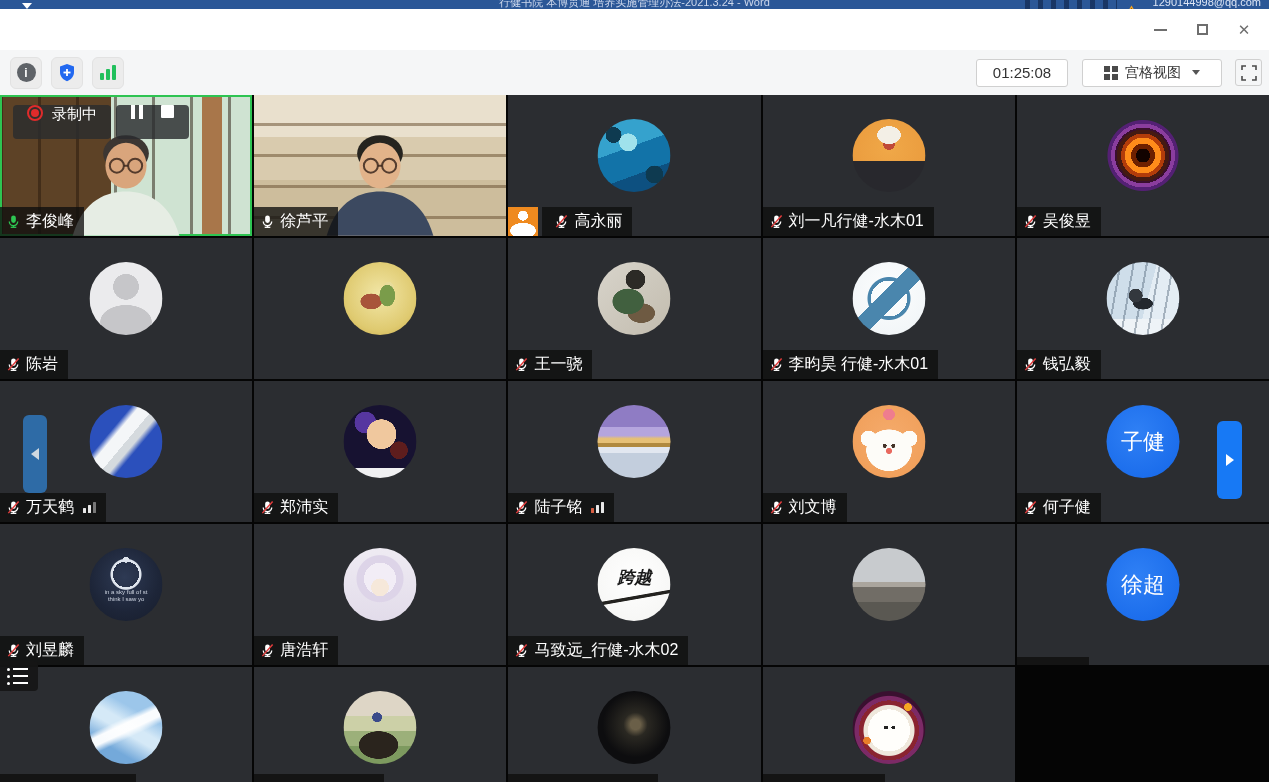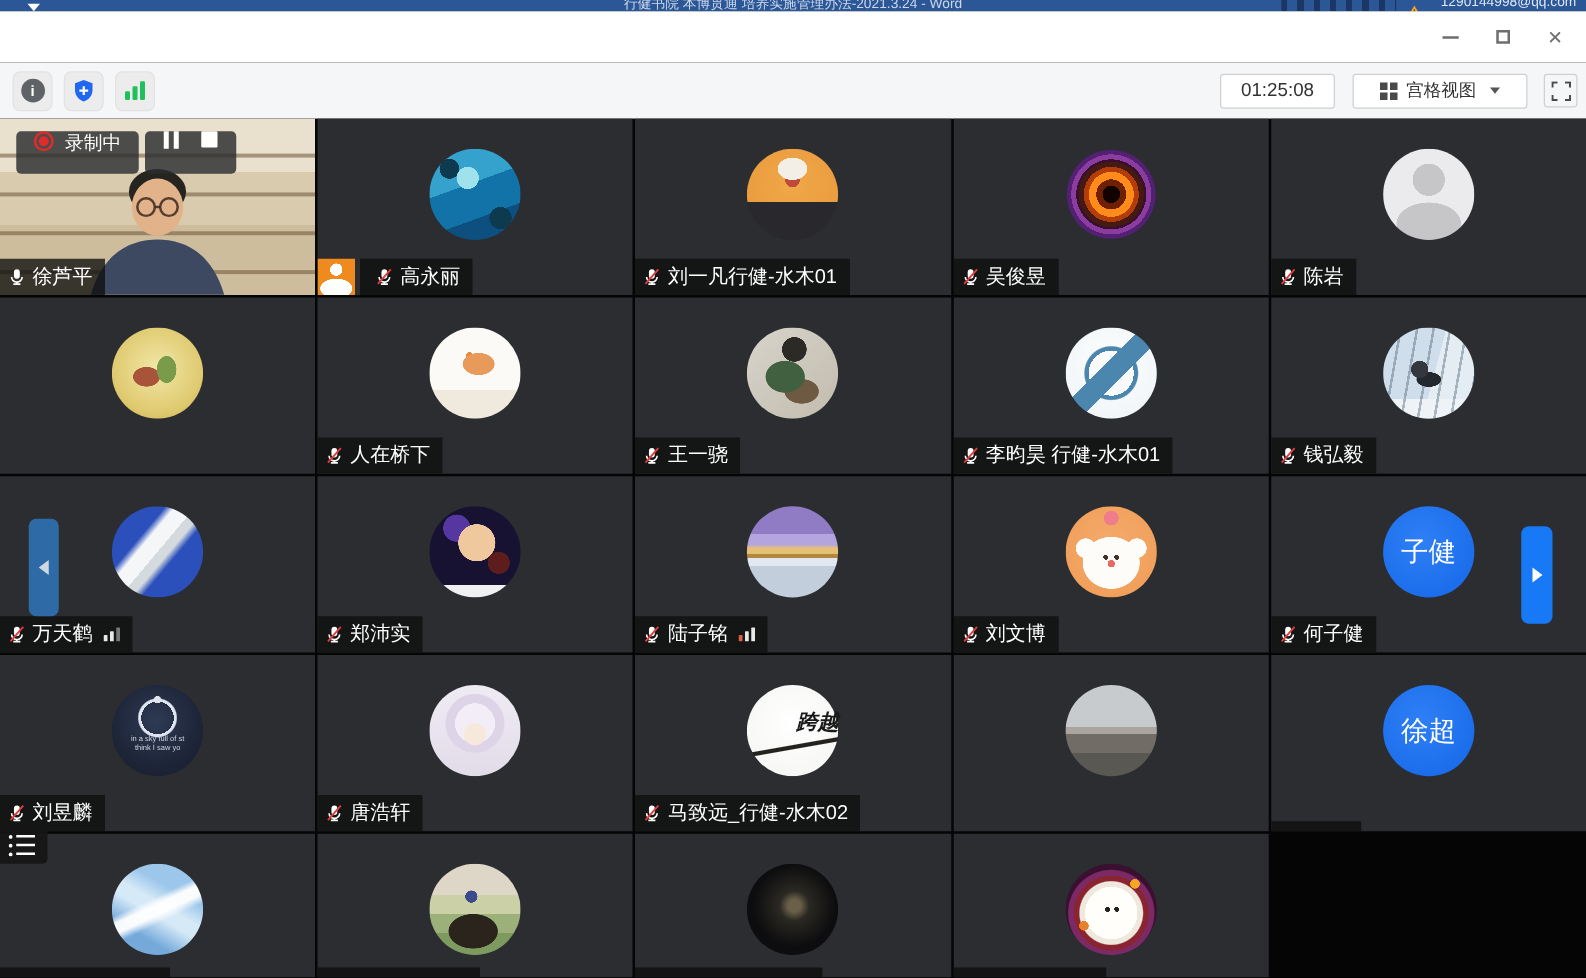--- a/index.html
+++ b/index.html
@@ -173,20 +173,45 @@
           <path d="M11 1 H15 V5"></path>
           <path d="M15 11 V15 H11"></path>
           <path d="M5 15 H1 V11"></path>
       </svg>
     </div>
   </div>
 </div>
 
 <div class="grid-wrap">
   <div class="grid">
+      <div class="cell active" style="background: repeating-linear-gradient(90deg, rgba(40, 24, 12, 0.5) 0px, rgba(40, 24, 12, 0.5) 3px, transparent 3px, transparent 38px), linear-gradient(90deg, rgb(93, 66, 38) 0px, rgb(93, 66, 38) 44%, rgb(207, 227, 210) 44%, rgb(207, 227, 210) 80%, rgb(168, 118, 74) 80%, rgb(168, 118, 74) 88%, rgb(207, 227, 210) 88%);">
+
+    <svg class="person" viewBox="0 0 100 74" preserveAspectRatio="xMidYMax meet">
+      <ellipse class="p-hair" cx="50" cy="20" rx="15" ry="12" fill="#3c3632"></ellipse>
+      <ellipse class="p-skin" cx="50" cy="28" rx="13.5" ry="15" fill="#d9a57c"></ellipse>
+      <g fill="none" stroke="rgba(60,40,30,0.85)" stroke-width="1.3">
+        <circle cx="44" cy="28" r="4.6"></circle>
+            <circle cx="56" cy="28" r="4.6"></circle>
+            <line x1="48.6" y1="28" x2="51.4" y2="28"></line>
+      </g>
+      <path class="p-shirt" d="M15 74 C22 50 38 45 50 45 C62 45 78 50 85 74 Z" fill="#e6ede4"></path>
+    </svg>
+    <div class="label">
+      <svg class="mic mic-active" viewBox="0 0 16 16" width="15" height="15">
+        <rect class="m-body" x="5.5" y="1.5" width="5" height="8" rx="2.5"></rect>
+        <path class="m-arc" d="M3.5 8 a4.5 4.5 0 0 0 9 0" fill="none" stroke-width="1.4"></path>
+        <line class="m-arc" x1="8" y1="12.5" x2="8" y2="14" stroke-width="1.4"></line>
+        <line class="m-arc" x1="5" y1="14.2" x2="11" y2="14.2" stroke-width="1.4"></line>
+        <line class="m-slash" x1="2.5" y1="14" x2="13.5" y2="1.5" stroke="#e03c3c" stroke-width="1.6"></line>
+      </svg>
+      <span class="pname">李俊峰</span>
+
+    </div>
+
+  </div>
       <div class="cell" style="background: repeating-linear-gradient(transparent 0px, transparent 28px, rgba(110, 85, 55, 0.55) 28px, rgba(110, 85, 55, 0.55) 31px), linear-gradient(rgb(233, 224, 205) 0px, rgb(233, 224, 205) 30%, rgb(217, 203, 174) 30%, rgb(217, 203, 174) 60%, rgb(205, 189, 156) 60%); padding-left: 12px;">
 
     <svg class="person" viewBox="0 0 100 74" preserveAspectRatio="xMidYMax meet">
       <ellipse class="p-hair" cx="50" cy="20" rx="15" ry="12" fill="#26241f"></ellipse>
       <ellipse class="p-skin" cx="50" cy="28" rx="13.5" ry="15" fill="#e2b38a"></ellipse>
       <g fill="none" stroke="rgba(60,40,30,0.85)" stroke-width="1.3">
         <circle cx="44" cy="28" r="4.6"></circle>
             <circle cx="56" cy="28" r="4.6"></circle>
             <line x1="48.6" y1="28" x2="51.4" y2="28"></line>
       </g>
@@ -284,39 +309,20 @@
   </div>
       <div class="cell">
     <div class="avatar" style="background: radial-gradient(8px 11px at 60% 46%, rgb(122, 156, 74) 96%, transparent 100%), radial-gradient(11px 8px at 38% 54%, rgb(168, 84, 58) 96%, transparent 100%), radial-gradient(5px at 62% 34%, rgb(232, 220, 154) 96%, transparent 100%), radial-gradient(circle at 50% 45%, rgb(242, 231, 168), rgb(223, 202, 112) 65%, rgb(201, 168, 69));">
       
       
     </div>
 
 
   </div>
       <div class="cell">
-    <div class="avatar" style="background: radial-gradient(13px 9px at 54% 40%, rgb(232, 154, 90) 96%, transparent 100%), radial-gradient(3px at 44% 31%, rgb(232, 137, 63) 96%, transparent 100%), linear-gradient(rgb(252, 250, 246) 0px, rgb(252, 250, 246) 68%, rgb(239, 233, 222) 68%);">
-      
-      
-    </div>
-
-    <div class="label">
-      <svg class="mic mic-muted" viewBox="0 0 16 16" width="15" height="15">
-        <rect class="m-body" x="5.5" y="1.5" width="5" height="8" rx="2.5"></rect>
-        <path class="m-arc" d="M3.5 8 a4.5 4.5 0 0 0 9 0" fill="none" stroke-width="1.4"></path>
-        <line class="m-arc" x1="8" y1="12.5" x2="8" y2="14" stroke-width="1.4"></line>
-        <line class="m-arc" x1="5" y1="14.2" x2="11" y2="14.2" stroke-width="1.4"></line>
-        <line class="m-slash" x1="2.5" y1="14" x2="13.5" y2="1.5" stroke="#e03c3c" stroke-width="1.6"></line>
-      </svg>
-      <span class="pname">人在桥下</span>
-
-    </div>
-
-  </div>
-      <div class="cell">
     <div class="avatar" style="background: radial-gradient(10px at 52% 24%, rgb(44, 42, 38) 97%, transparent 100%), radial-gradient(16px 13px at 42% 54%, rgb(65, 96, 63) 96%, transparent 100%), radial-gradient(14px 10px at 60% 70%, rgb(110, 90, 66) 96%, transparent 100%), linear-gradient(135deg, rgb(216, 212, 203), rgb(194, 188, 174));">
       
       
     </div>
 
     <div class="label">
       <svg class="mic mic-muted" viewBox="0 0 16 16" width="15" height="15">
         <rect class="m-body" x="5.5" y="1.5" width="5" height="8" rx="2.5"></rect>
         <path class="m-arc" d="M3.5 8 a4.5 4.5 0 0 0 9 0" fill="none" stroke-width="1.4"></path>
         <line class="m-arc" x1="8" y1="12.5" x2="8" y2="14" stroke-width="1.4"></line>
@@ -504,21 +510,21 @@
         <line class="m-arc" x1="8" y1="12.5" x2="8" y2="14" stroke-width="1.4"></line>
         <line class="m-arc" x1="5" y1="14.2" x2="11" y2="14.2" stroke-width="1.4"></line>
         <line class="m-slash" x1="2.5" y1="14" x2="13.5" y2="1.5" stroke="#e03c3c" stroke-width="1.6"></line>
       </svg>
       <span class="pname">唐浩轩</span>
 
     </div>
 
   </div>
       <div class="cell">
-    <div class="avatar" style="background: linear-gradient(170deg, transparent 0px, transparent 63%, rgb(35, 34, 31) 64%, rgb(35, 34, 31) 67%, transparent 68%), radial-gradient(circle at 50% 42%, rgb(255, 255, 255), rgb(244, 244, 242)); align-items: flex-end;">
+    <div class="avatar" style="background: linear-gradient(170deg, transparent 0px, transparent 63%, rgb(35, 34, 31) 64%, rgb(35, 34, 31) 67%, transparent 68%), radial-gradient(circle at 50% 42%, rgb(255, 255, 255), rgb(244, 244, 242));">
       <span class="avatar-text logo-text">跨越</span>
 
     </div>
 
     <div class="label">
       <svg class="mic mic-muted" viewBox="0 0 16 16" width="15" height="15">
         <rect class="m-body" x="5.5" y="1.5" width="5" height="8" rx="2.5"></rect>
         <path class="m-arc" d="M3.5 8 a4.5 4.5 0 0 0 9 0" fill="none" stroke-width="1.4"></path>
         <line class="m-arc" x1="8" y1="12.5" x2="8" y2="14" stroke-width="1.4"></line>
         <line class="m-arc" x1="5" y1="14.2" x2="11" y2="14.2" stroke-width="1.4"></line>

